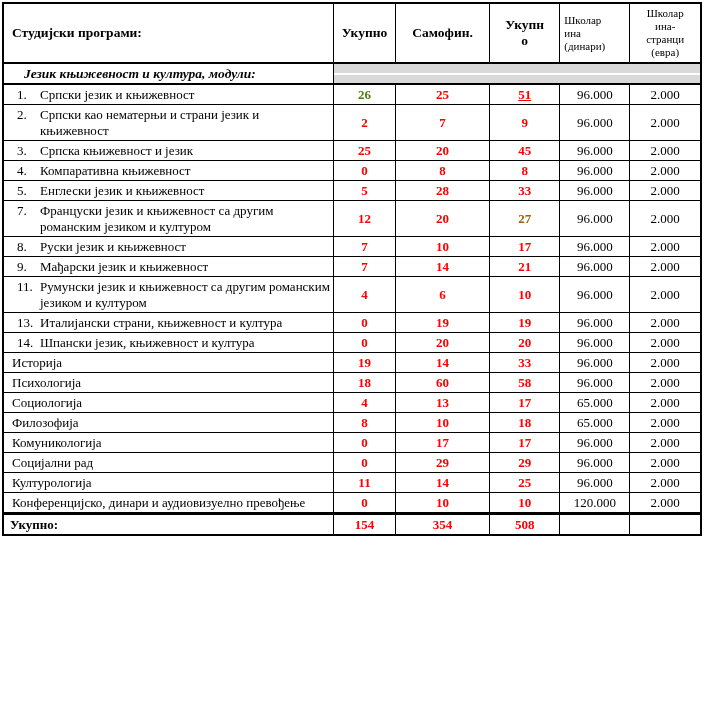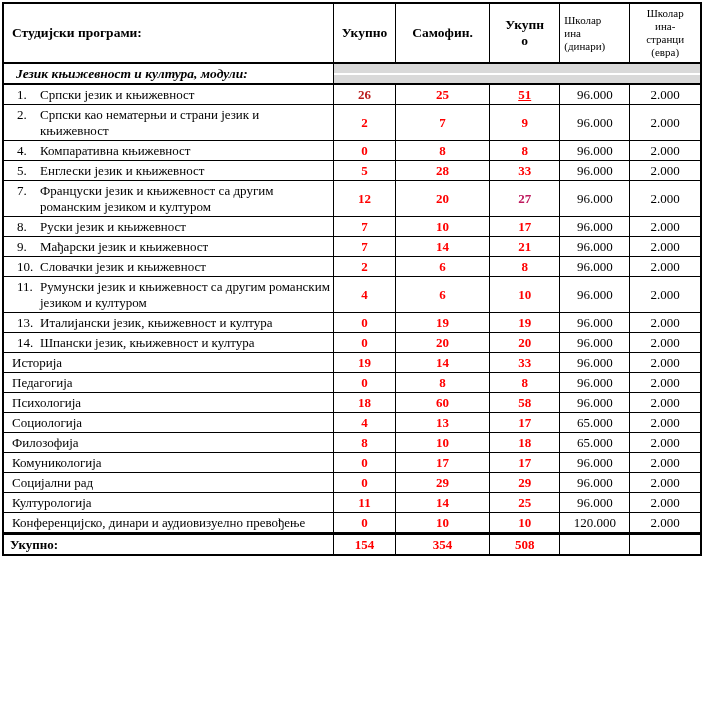--- a/index.html
+++ b/index.html
@@ -17,21 +17,21 @@
   th, td { border: 1px solid #000; padding: 1.5px 2px; vertical-align: middle; overflow: hidden; }
   thead tr { height: 60px; }
   thead th { border-bottom: 2px solid #000; background: #fff; }
   .h-programs { text-align: left; padding-left: 8px; font-weight: bold; font-size: 13.5px; }
   .h-bold { font-weight: bold; font-size: 13.5px; text-align: center; }
   .h-small { font-size: 11px; font-weight: normal; line-height: 13px; text-align: center; }
   .h-small.left { text-align: left; padding-left: 4px; }
   .section-row td { border-bottom: 2px solid #000; }
   .section-name {
     font-weight: bold; font-style: italic; font-size: 13.5px;
-    text-align: left; padding-left: 12px;
+    text-align: left; padding-left: 20px;
   }
   .section-gray { padding: 0; vertical-align: middle; }
   .stripe { height: 9px; width: 100%; }
   .stripe.s2 { height: 8px; margin-top: 2px; }
   td.name { text-align: left; padding-left: 8px; }
   td.name.numbered { padding-left: 36px; }
   .li-num { display: inline-block; width: 23px; margin-left: -23px; }
   td.num { text-align: center; }
   td.red { font-weight: bold; }
   .total-row td { border-top: 3px solid #000; }
@@ -76,119 +76,111 @@
       <tr class="section-row">
         <td class="section-name">Језик књижевност и култура, модули:</td>
         <td class="section-gray" colspan="5">
           <div class="stripe s1" style="background: rgb(217, 217, 217);"></div>
           <div class="stripe s2" style="background: rgb(217, 217, 217);"></div>
         </td>
       </tr>
 
       <tr>
           <td class="name numbered"><span class="li-num">1.</span><span>Српски језик и књижевност</span></td>
-          <td class="num red" style="color: #b91c1c;">26</td>
+          <td class="num red" style="color: #4d7c0f;">26</td>
           <td class="num red" style="color: rgb(255, 0, 0);">25</td>
           <td class="num red" style="color: rgb(255, 0, 0); text-decoration: underline;">51</td>
           <td class="num">96.000</td>
           <td class="num">2.000</td>
         </tr>
         <tr>
           <td class="name numbered"><span class="li-num">2.</span><span>Српски као нематерњи и страни језик и књижевност</span></td>
           <td class="num red" style="color: rgb(255, 0, 0);">2</td>
           <td class="num red" style="color: rgb(255, 0, 0);">7</td>
           <td class="num red" style="color: rgb(255, 0, 0);">9</td>
           <td class="num">96.000</td>
           <td class="num">2.000</td>
         </tr>
         <tr>
+          <td class="name numbered"><span class="li-num">3.</span><span>Српска књижевност и језик</span></td>
+          <td class="num red" style="color: rgb(255, 0, 0);">25</td>
+          <td class="num red" style="color: rgb(255, 0, 0);">20</td>
+          <td class="num red" style="color: rgb(255, 0, 0);">45</td>
+          <td class="num">96.000</td>
+          <td class="num">2.000</td>
+        </tr>
+        <tr>
           <td class="name numbered"><span class="li-num">4.</span><span>Компаративна књижевност</span></td>
           <td class="num red" style="color: rgb(255, 0, 0);">0</td>
           <td class="num red" style="color: rgb(255, 0, 0);">8</td>
           <td class="num red" style="color: rgb(255, 0, 0);">8</td>
           <td class="num">96.000</td>
           <td class="num">2.000</td>
         </tr>
         <tr>
           <td class="name numbered"><span class="li-num">5.</span><span>Енглески језик и књижевност</span></td>
           <td class="num red" style="color: rgb(255, 0, 0);">5</td>
           <td class="num red" style="color: rgb(255, 0, 0);">28</td>
           <td class="num red" style="color: rgb(255, 0, 0);">33</td>
           <td class="num">96.000</td>
           <td class="num">2.000</td>
         </tr>
         <tr>
           <td class="name numbered"><span class="li-num">7.</span><span>Француски језик и књижевност са другим романским језиком и културом</span></td>
           <td class="num red" style="color: rgb(255, 0, 0);">12</td>
           <td class="num red" style="color: rgb(255, 0, 0);">20</td>
-          <td class="num red" style="color: #be185d; text-align: center;">27</td>
+          <td class="num red" style="color: #a16207; text-align: center;">27</td>
           <td class="num">96.000</td>
           <td class="num">2.000</td>
         </tr>
         <tr>
           <td class="name numbered"><span class="li-num">8.</span><span>Руски језик и књижевност</span></td>
           <td class="num red" style="color: rgb(255, 0, 0);">7</td>
           <td class="num red" style="color: rgb(255, 0, 0);">10</td>
           <td class="num red" style="color: rgb(255, 0, 0);">17</td>
           <td class="num">96.000</td>
           <td class="num">2.000</td>
         </tr>
         <tr>
           <td class="name numbered"><span class="li-num">9.</span><span>Мађарски језик и књижевност</span></td>
           <td class="num red" style="color: rgb(255, 0, 0);">7</td>
           <td class="num red" style="color: rgb(255, 0, 0);">14</td>
           <td class="num red" style="color: rgb(255, 0, 0);">21</td>
           <td class="num">96.000</td>
           <td class="num">2.000</td>
         </tr>
         <tr>
-          <td class="name numbered"><span class="li-num">10.</span><span>Словачки језик и књижевност</span></td>
-          <td class="num red" style="color: rgb(255, 0, 0);">2</td>
-          <td class="num red" style="color: rgb(255, 0, 0);">6</td>
-          <td class="num red" style="color: rgb(255, 0, 0);">8</td>
-          <td class="num">96.000</td>
-          <td class="num">2.000</td>
-        </tr>
-        <tr>
           <td class="name numbered"><span class="li-num">11.</span><span>Румунски језик и књижевност са другим романским језиком и културом</span></td>
           <td class="num red" style="color: rgb(255, 0, 0);">4</td>
           <td class="num red" style="color: rgb(255, 0, 0);">6</td>
           <td class="num red" style="color: rgb(255, 0, 0);">10</td>
           <td class="num">96.000</td>
           <td class="num">2.000</td>
         </tr>
         <tr>
-          <td class="name numbered"><span class="li-num">13.</span><span>Италијански језик, књижевност и култура</span></td>
+          <td class="name numbered"><span class="li-num">13.</span><span>Италијански страни, књижевност и култура</span></td>
           <td class="num red" style="color: rgb(255, 0, 0);">0</td>
           <td class="num red" style="color: rgb(255, 0, 0);">19</td>
           <td class="num red" style="color: rgb(255, 0, 0);">19</td>
           <td class="num">96.000</td>
           <td class="num">2.000</td>
         </tr>
         <tr>
           <td class="name numbered"><span class="li-num">14.</span><span>Шпански језик, књижевност и култура</span></td>
           <td class="num red" style="color: rgb(255, 0, 0);">0</td>
           <td class="num red" style="color: rgb(255, 0, 0);">20</td>
           <td class="num red" style="color: rgb(255, 0, 0);">20</td>
           <td class="num">96.000</td>
           <td class="num">2.000</td>
         </tr>
         <tr>
           <td class="name"><span>Историја</span></td>
           <td class="num red" style="color: rgb(255, 0, 0);">19</td>
           <td class="num red" style="color: rgb(255, 0, 0);">14</td>
           <td class="num red" style="color: rgb(255, 0, 0);">33</td>
-          <td class="num">96.000</td>
-          <td class="num">2.000</td>
-        </tr>
-        <tr>
-          <td class="name"><span>Педагогија</span></td>
-          <td class="num red" style="color: rgb(255, 0, 0);">0</td>
-          <td class="num red" style="color: rgb(255, 0, 0);">8</td>
-          <td class="num red" style="color: rgb(255, 0, 0);">8</td>
           <td class="num">96.000</td>
           <td class="num">2.000</td>
         </tr>
         <tr>
           <td class="name"><span>Психологија</span></td>
           <td class="num red" style="color: rgb(255, 0, 0);">18</td>
           <td class="num red" style="color: rgb(255, 0, 0);">60</td>
           <td class="num red" style="color: rgb(255, 0, 0);">58</td>
           <td class="num">96.000</td>
           <td class="num">2.000</td>

